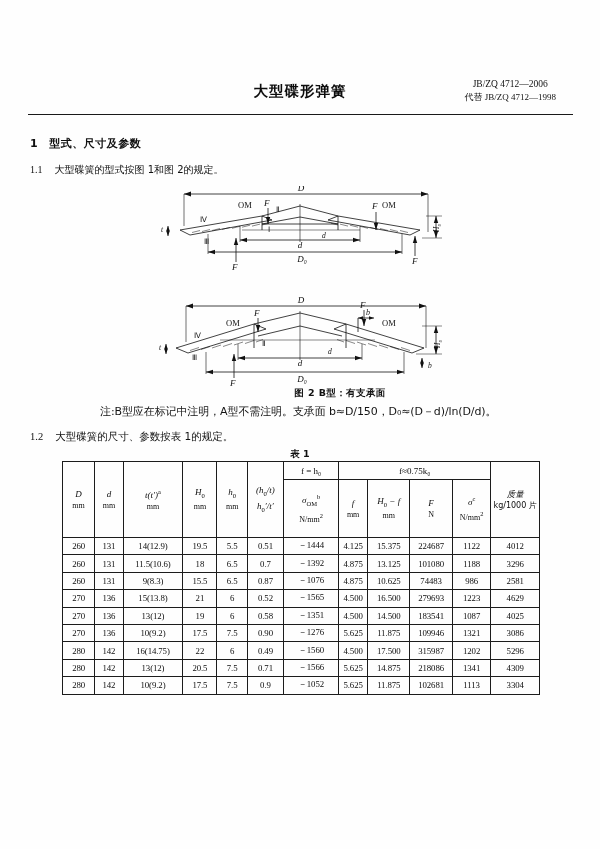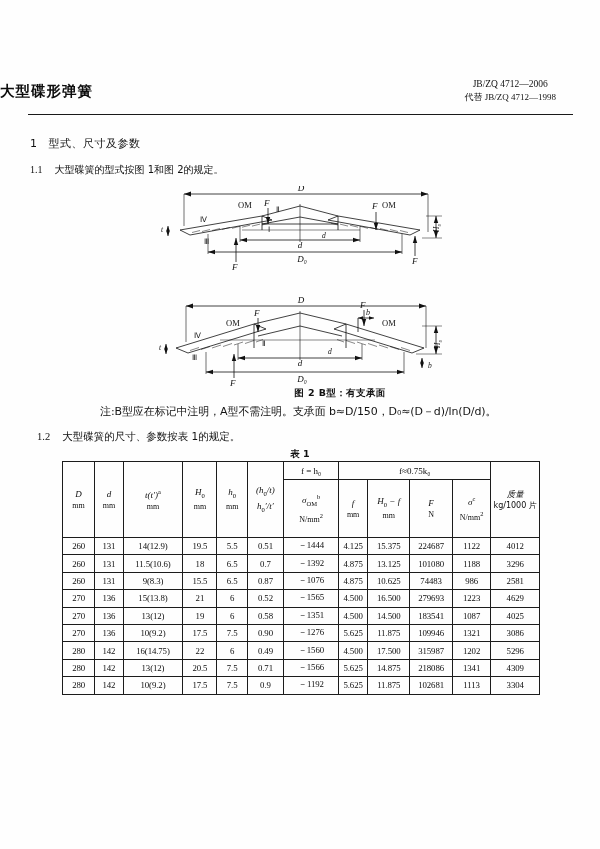--- a/index.html
+++ b/index.html
@@ -27,21 +27,21 @@
   .header-zone {
     position: absolute;
     left: 0; top: 78px;
     width: 600px;
     height: 34px;
   }
   .doc-title {
     position: absolute;
     left: 0; top: 4px;
     width: 600px;
-    text-align: left;
+    text-align: center;
     font-size: 14.5px;
     font-weight: bold;
     letter-spacing: 1px;
     font-family: "DejaVu Sans", "Liberation Sans", sans-serif;
     color: #0d0d0d;
   }
   .std-codes {
     position: absolute;
     right: 44px; top: 0px;
     text-align: center;
@@ -61,34 +61,34 @@
 
   
   .clause {
     position: absolute;
     font-family: "DejaVu Sans", "Liberation Sans", sans-serif;
     color: #101010;
   }
   .clause-1 {
     left: 30px; top: 136px;
     font-size: 11px;
-    font-weight: normal;
+    font-weight: bold;
     letter-spacing: .5px;
   }
   .clause-1 .num { margin-right: 11px; }
   .clause-11 {
     left: 30px; top: 163px;
     font-size: 10px;
   }
   .clause-11 .num { margin-right: 12px; font-family:"Liberation Serif",serif; }
   .clause-12 {
     left: 30px; top: 430px;
     font-size: 10.5px;
   }
-  .clause-12 .num { margin-right: 12px; font-family:"Liberation Serif",serif;margin-left:7px; }
+  .clause-12 .num { margin-right: 12px; font-family:"Liberation Serif",serif; }
 
   .fig-note {
     position: absolute;
     left: 100px; top: 404px;
     font-size: 11px;
     font-family: "DejaVu Sans", "Liberation Sans", sans-serif;
     letter-spacing: -.1px;
     color: #141414;
   }
 
@@ -600,21 +600,21 @@
             <td>1341</td>
             <td>4309</td>
           </tr>
           <tr>
             <td>280</td>
             <td>142</td>
             <td>10(9.2)</td>
             <td>17.5</td>
             <td>7.5</td>
             <td>0.9</td>
-            <td>－1192</td>
+            <td>－1052</td>
             <td>5.625</td>
             <td>11.875</td>
             <td>102681</td>
             <td>1113</td>
             <td>3304</td>
           </tr>
         </tbody>
     </table>
   </div>
 

